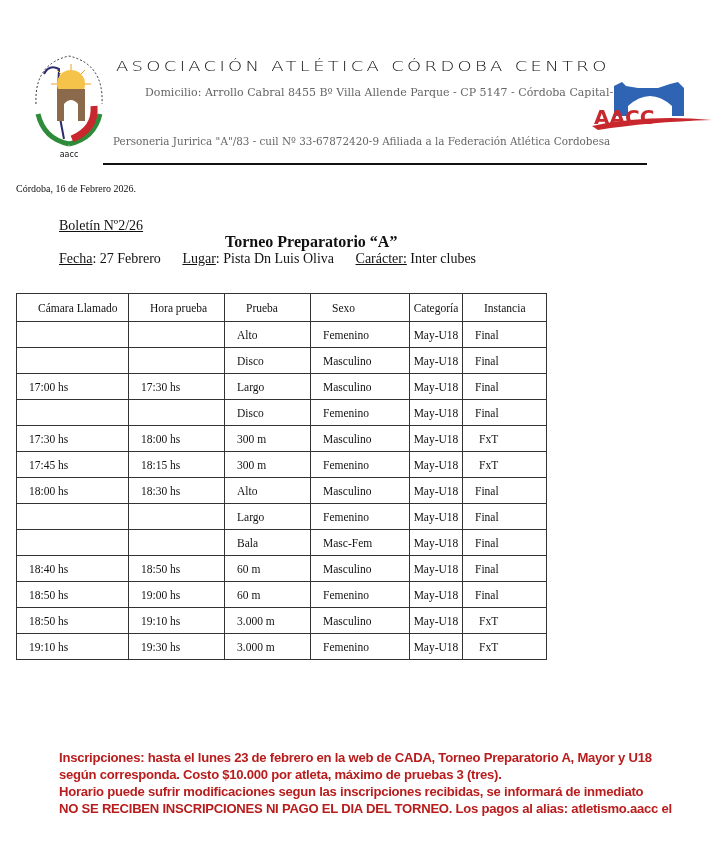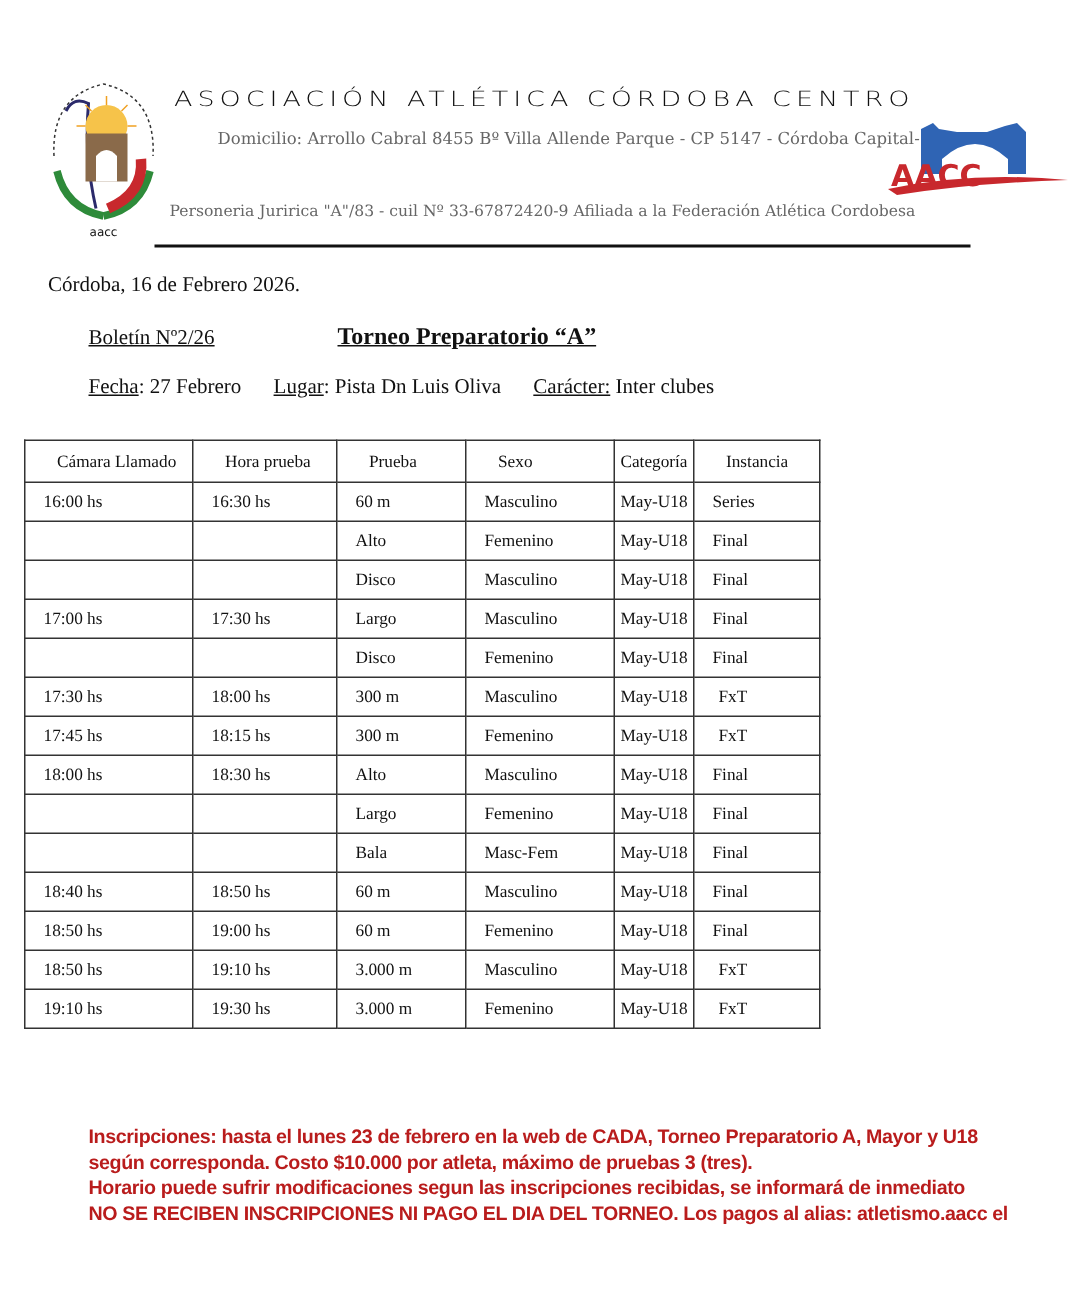--- a/index.html
+++ b/index.html
@@ -7,23 +7,23 @@
 
   
   .logo-left { position:absolute; left:24px; top:44px; width:90px; height:120px; }
   .org-title { position:absolute; left:116px; top:58px; font-family:"DejaVu Sans", sans-serif; font-size:18px; letter-spacing:3.3px; color:#111; font-weight:300; white-space:nowrap; transform:scaleY(0.78); transform-origin:left top; }
   .org-address { position:absolute; left:145px; top:86px; font-family:"DejaVu Serif", serif; font-size:11px; color:#666; white-space:nowrap; }
   .org-legal { position:absolute; left:113px; top:135px; font-family:"DejaVu Serif", serif; font-size:10.4px; color:#666; white-space:nowrap; }
   .header-rule { position:absolute; left:103px; top:163px; width:544px; height:2px; background:#111; }
   .logo-right { position:absolute; left:588px; top:76px; width:128px; height:58px; }
 
   
-  .date-line { position:absolute; left:32px; top:183px; font-size:14px; }
+  .date-line { position:absolute; left:16px; top:183px; font-size:10px; }
   .bulletin { position:absolute; left:59px; top:218px; font-size:14px; text-decoration:underline; }
-  .tournament { position:absolute; left:225px; top:216px; font-size:16px; font-weight:bold; text-decoration:underline; }
+  .tournament { position:absolute; left:225px; top:233px; font-size:16px; font-weight:bold; }
   .details { position:absolute; left:59px; top:251px; font-size:14px; white-space:nowrap; }
   .details .lbl { text-decoration:underline; }
   .details .grp { margin-right:18px; }
 
   
   table.schedule { position:absolute; left:16px; top:293px; border-collapse:collapse; font-size:11.5px; }
   table.schedule td, table.schedule th { border:1.5px solid #333; height:25px; padding:0 0 0 12px; font-weight:normal; text-align:left; vertical-align:middle; }
   table.schedule th { height:27px;padding-left:21px; }
   .c1 { width:90px; } .c2 { width:74px; } .c3 { width:64px;margin-top:12px; } .c4 { width:77px; } .c5 { width:52px; padding-left:0 !important; text-align:center !important; } .c6 { width:62px; }
   td.c6.center { text-align:left; padding-left:16px !important; }
@@ -82,28 +82,20 @@
       <th class="c1">Cámara Llamado</th>
       <th class="c2">Hora prueba</th>
       <th class="c3">Prueba</th>
       <th class="c4">Sexo</th>
       <th class="c5">Categoría</th>
       <th class="c6">Instancia</th>
     </tr>
   </thead>
   <tbody id="schedule-body">
       <tr>
-        <td class="c1">16:00 hs</td>
-        <td class="c2">16:30 hs</td>
-        <td class="c3">60 m</td>
-        <td class="c4">Masculino</td>
-        <td class="c5">May-U18</td>
-        <td class="c6">Series</td>
-      </tr>
-      <tr>
         <td class="c1"></td>
         <td class="c2"></td>
         <td class="c3">Alto</td>
         <td class="c4">Femenino</td>
         <td class="c5">May-U18</td>
         <td class="c6">Final</td>
       </tr>
       <tr>
         <td class="c1"></td>
         <td class="c2"></td>

